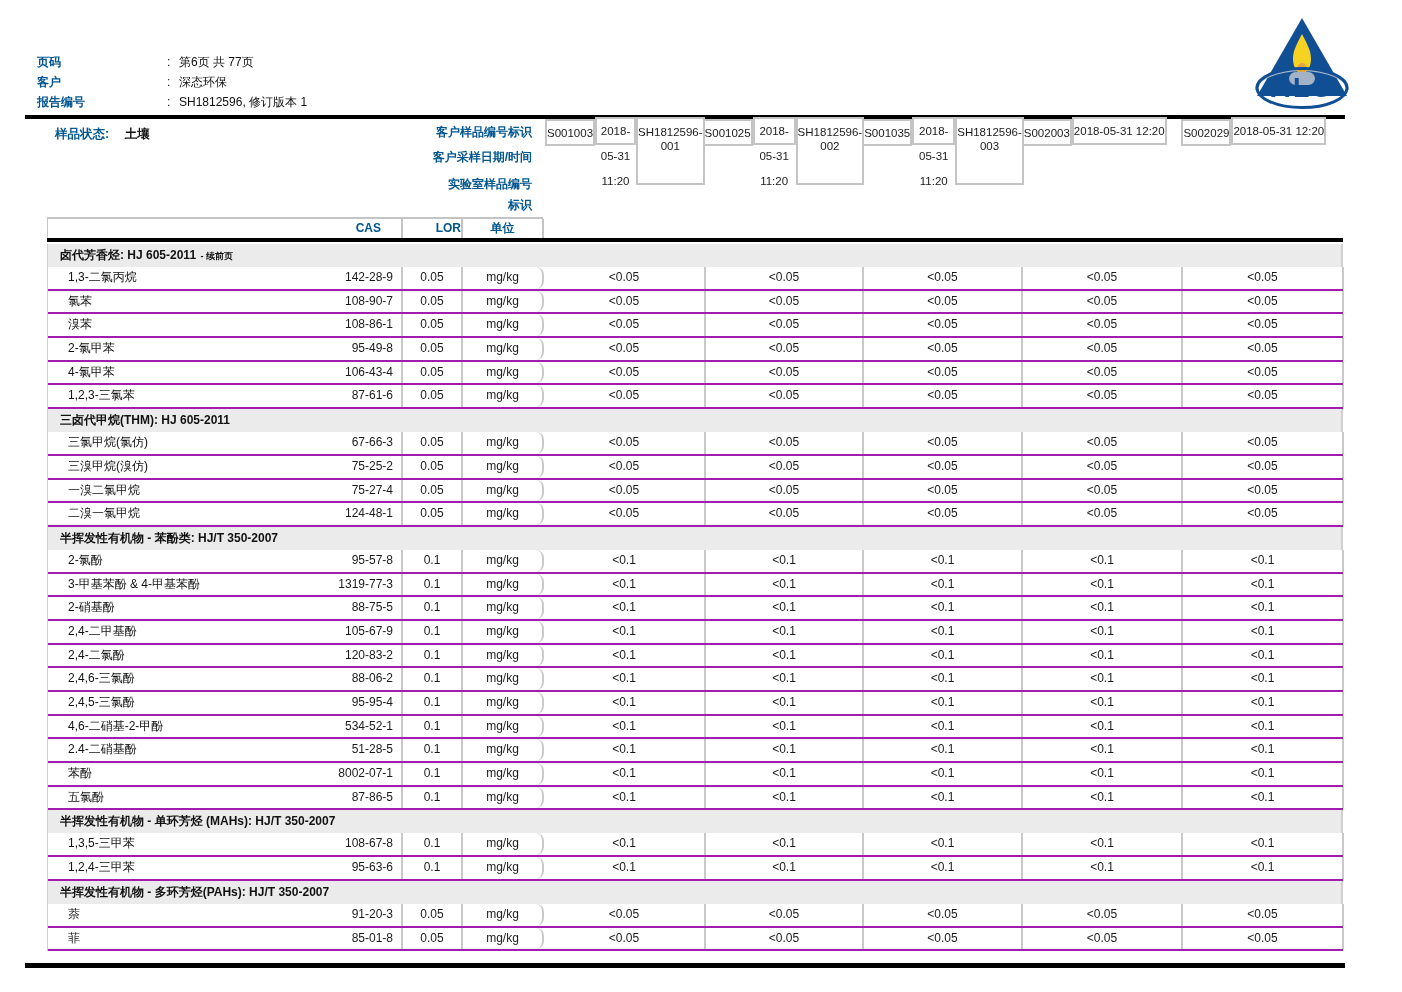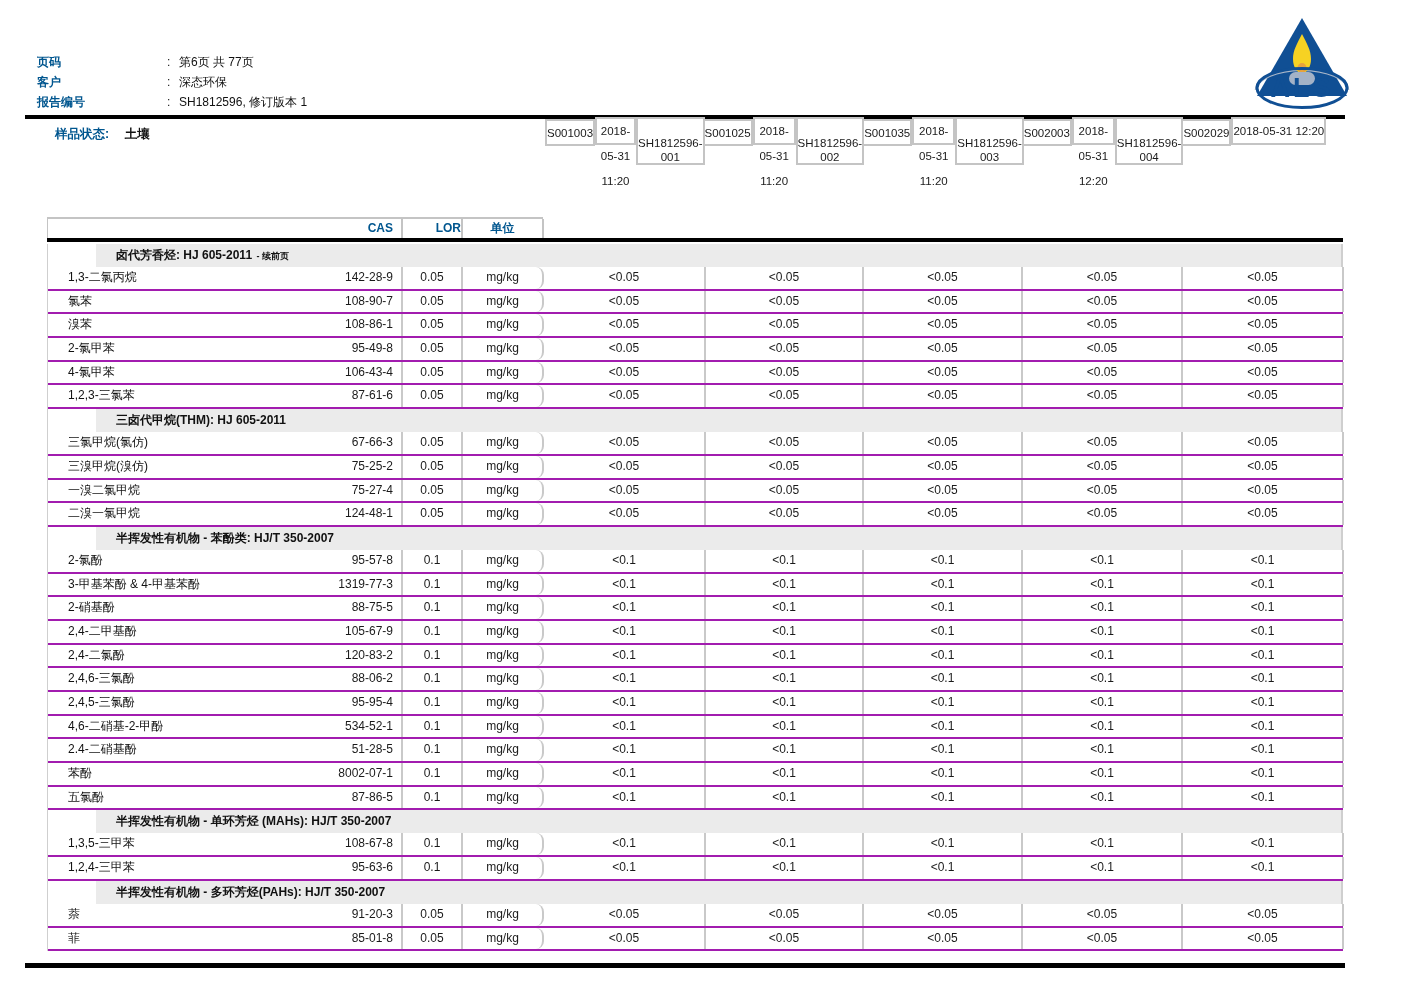--- a/index.html
+++ b/index.html
@@ -37,38 +37,38 @@
 
   .sample-grid { position:absolute; left:545px; top:119px; width:798px;
     display:grid; grid-template-columns:repeat(5,1fr); }
   .sample-column { display:flex; flex-direction:row; }
   .sample-column + .sample-column { margin-left:-2px; }
   .scell { border:2px solid #c4c4c4; background:#fff; text-align:center;
     font-size:11.5px; color:#1a1a1a; }
   .scell + .scell { margin-top:-2px; }
   .scell.r0 { height:27px; line-height:24px; }
   .scell.r1 { height:28px; line-height:25px; }
-  .scell.r2 { height:48px; line-height:14px; padding-top:17px; }
+  .scell.r2 { height:68px; line-height:14px; padding-top:6px; }
 
   
   .cols-hdr { position:absolute; left:47px; top:217px; width:496px; height:21px;
     display:grid; grid-template-columns:355px 60px 81px;
     border-top:2px solid #c4c4c4; border-left:1px solid #c4c4c4;
     color:#00568f; font-size:12px; font-weight:600; line-height:19px; }
   .cols-hdr .ch { border-right:2px solid #c4c4c4; }
-  .cols-hdr .ch-cas { text-align:right; padding-right:8px; }
+  .cols-hdr .ch-cas { text-align:right; padding-right:20px; }
   .cols-hdr .ch-lor { text-align:right; }
   .cols-hdr .ch-unit { text-align:center; }
 
   
   .tbl { position:absolute; left:47px; top:244px; width:1296px;
     border-left:1px solid #cfcfcf; }
   .section-row { height:23px; line-height:23px; background:#ebebeb;
-    border-right:2px solid #cfcfcf; padding-left:20px; font-size:12px;
-    font-weight:bold; color:#111;margin-left:48px; }
+    border-right:2px solid #cfcfcf; padding-left:12px; font-size:12px;
+    font-weight:bold; color:#111; }
   .section-suffix { font-size:9px; font-weight:bold; margin-left:2px; }
   .data-row { display:grid; height:23.7px;
     grid-template-columns:230px 125px 60px 81px 162px 158px 159px 160px 161px;
     border-bottom:2px solid #a21caf; font-size:12px; line-height:21px; }
   .data-row .cell { overflow:hidden; white-space:nowrap; }
   .c-name { padding-left:20px; color:#111; }
   .c-cas  { text-align:right; padding-right:8px; border-right:2px solid #c9c9c9; }
   .c-lor  { text-align:center; border-right:2px solid #c9c9c9; }
   .c-unit { text-align:center; border-right:2px solid #c9c9c9;border-radius:8px; }
   .c-val  { text-align:center; border-right:2px solid #c9c9c9; color:#1a1a1a; }
@@ -108,41 +108,46 @@
     </svg>
   </div>
 
   <div class="rule rule-top"></div>
 
   <div class="sample-status">
     <span class="lbl">样品状态:</span>
     <span class="val">土壤</span>
   </div>
 
+  <div class="meta-labels">
+    <div>客户样品编号标识</div>
+    <div>客户采样日期/时间</div>
+    <div>实验室样品编号</div>
+    <div>标识</div>
+  </div>
 
   <div class="sample-grid">
       <div class="sample-column">
         <div class="scell r0">S001003</div>
         <div class="scell r1">2018-05-31 11:20</div>
         <div class="scell r2">SH1812596-001</div>
       </div>
       <div class="sample-column">
         <div class="scell r0">S001025</div>
         <div class="scell r1">2018-05-31 11:20</div>
         <div class="scell r2">SH1812596-002</div>
       </div>
       <div class="sample-column">
         <div class="scell r0">S001035</div>
         <div class="scell r1">2018-05-31 11:20</div>
         <div class="scell r2">SH1812596-003</div>
       </div>
       <div class="sample-column">
         <div class="scell r0">S002003</div>
         <div class="scell r1">2018-05-31 12:20</div>
-        <div class="scell r2">SH1812596-004</div>
       </div>
       <div class="sample-column">
         <div class="scell r0">S002029</div>
         <div class="scell r1">2018-05-31 12:20</div>
       </div>
     </div>
 
   <div class="cols-hdr">
     <div class="ch ch-cas">CAS</div>
     <div class="ch ch-lor">LOR</div>

